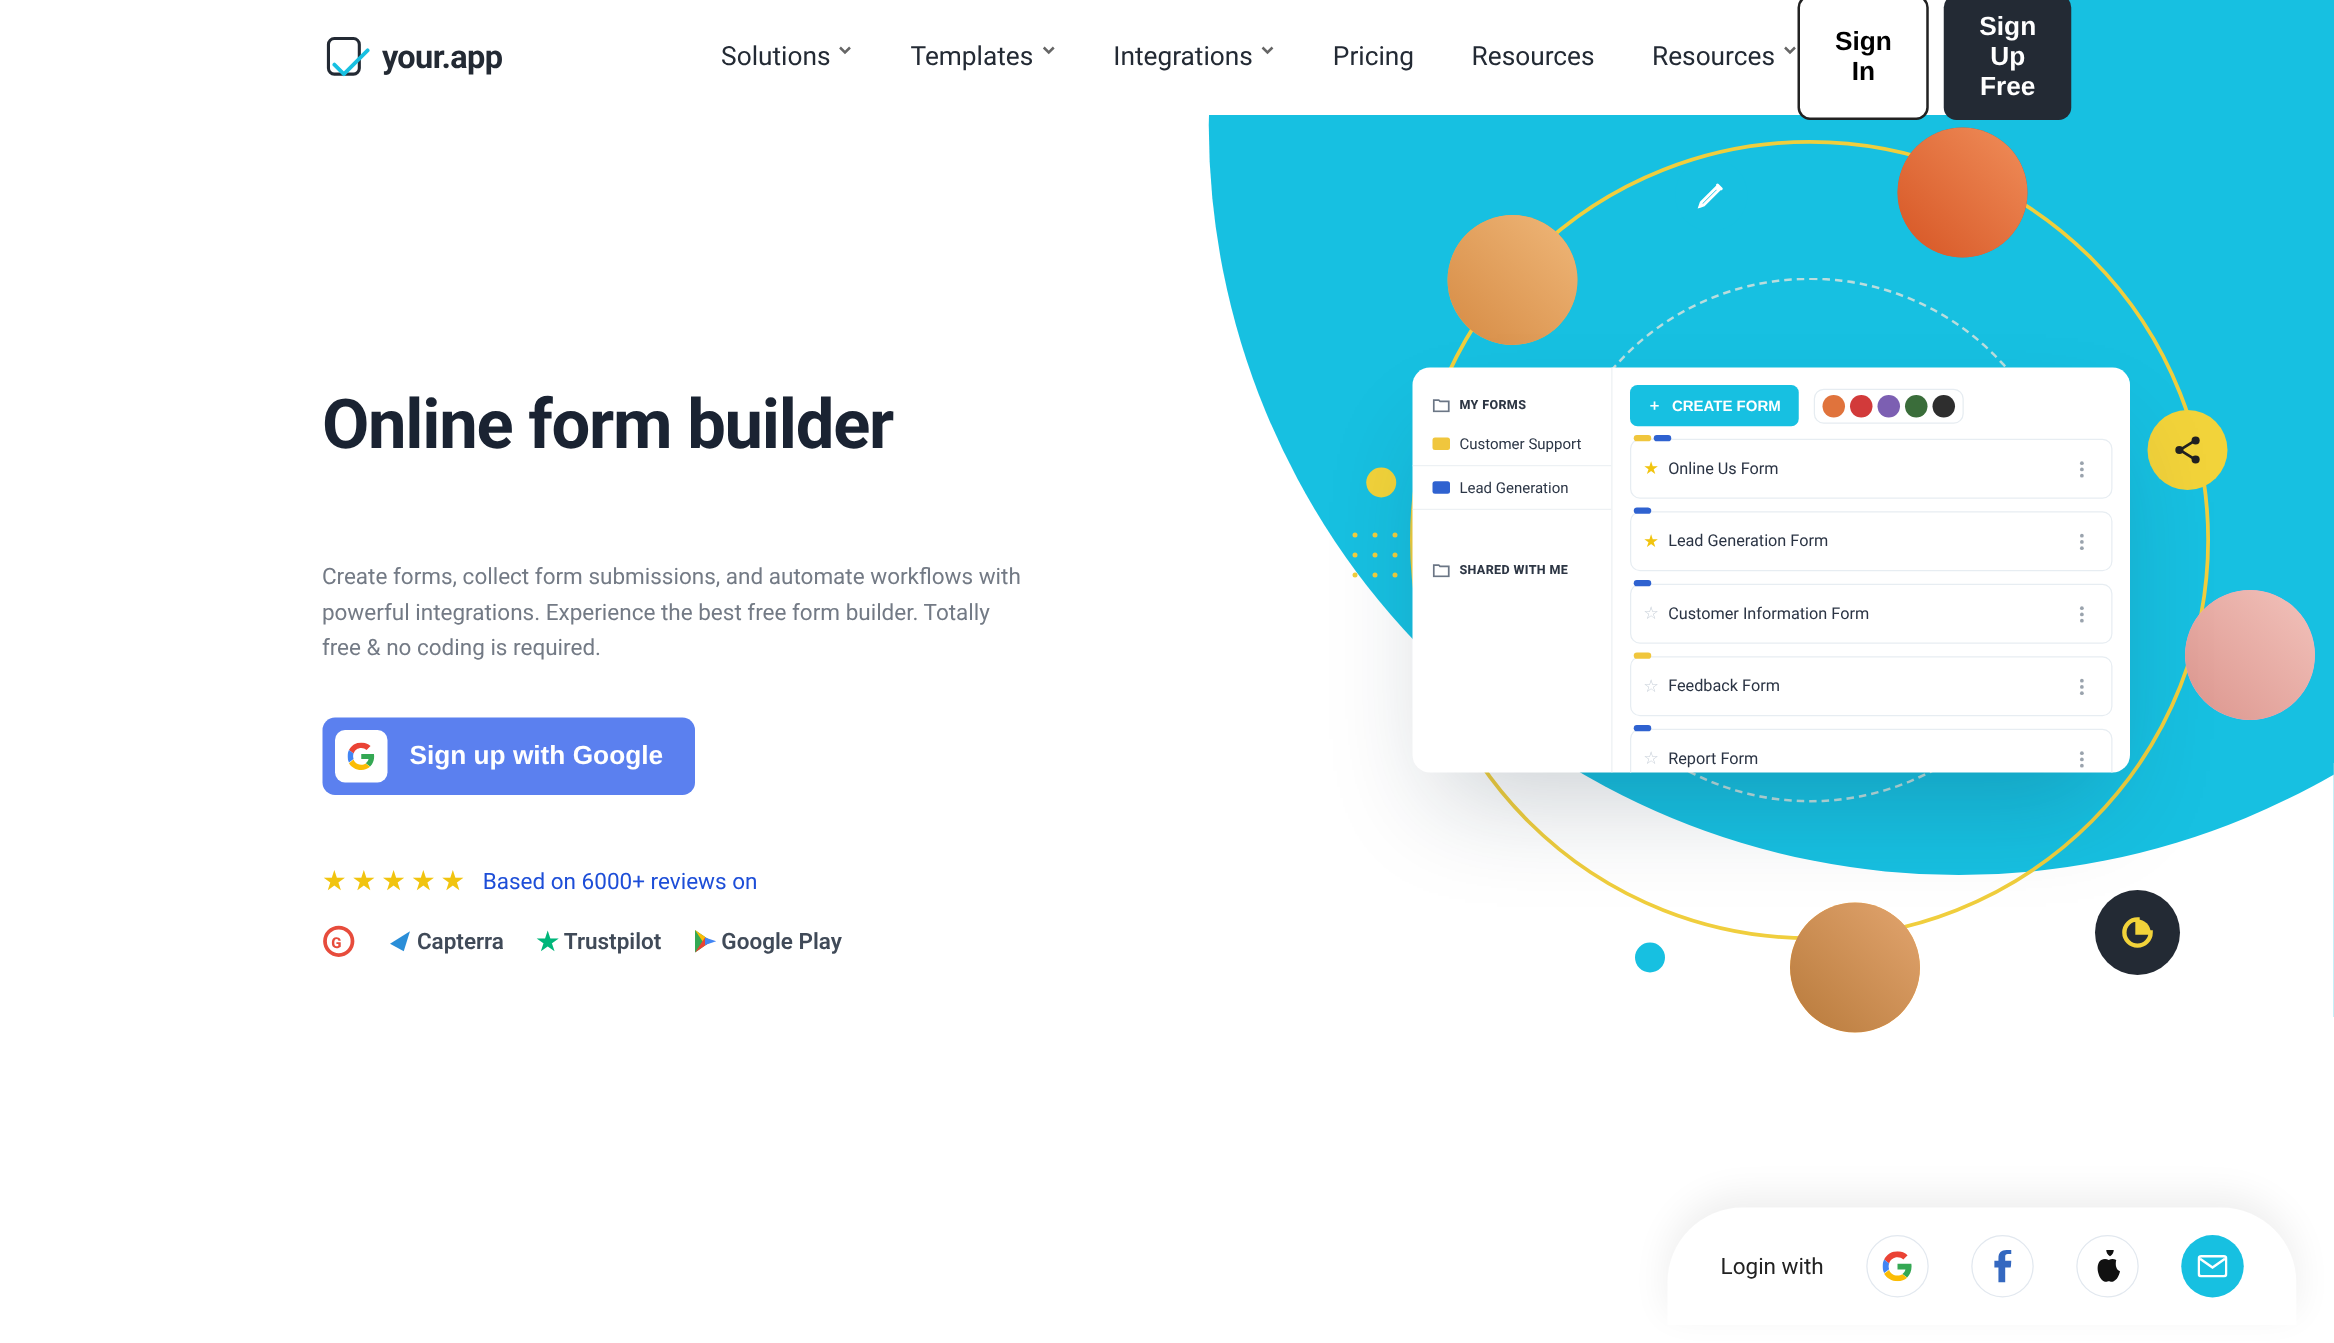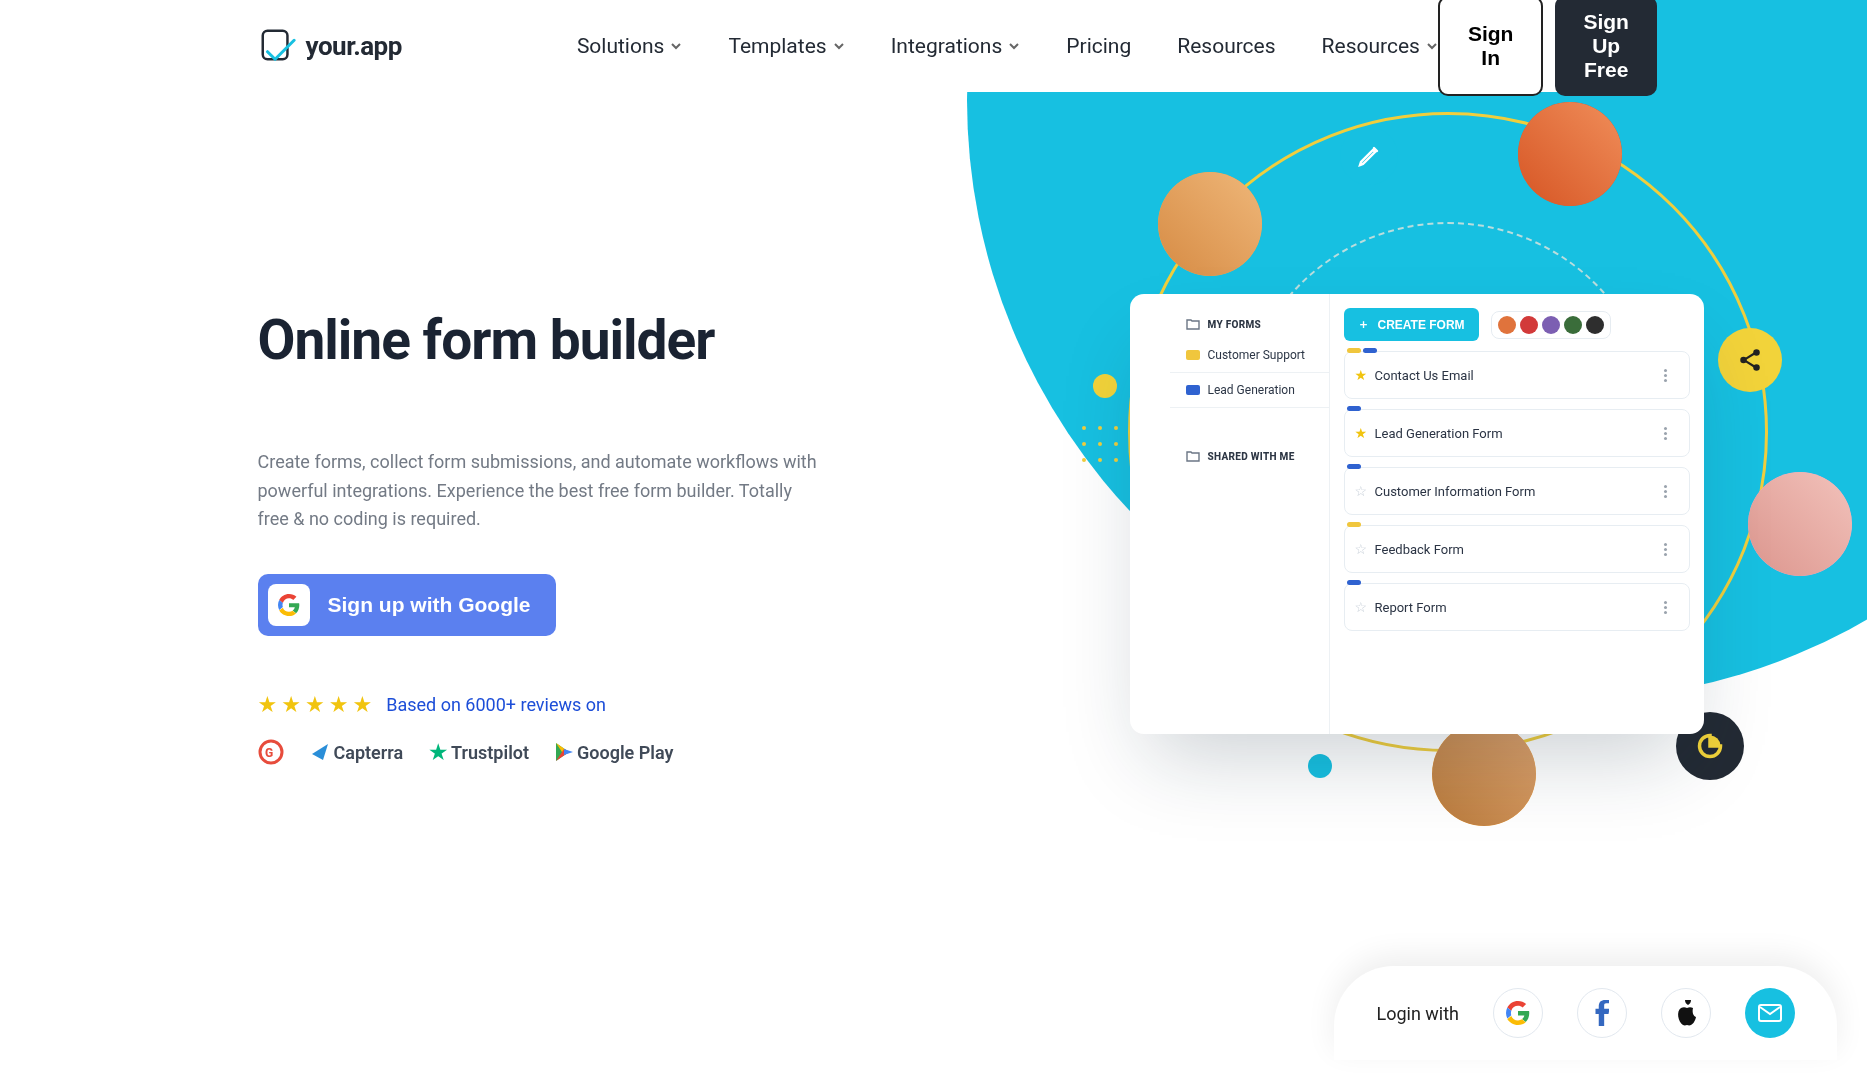--- a/index.html
+++ b/index.html
@@ -40,21 +40,21 @@
   display: flex;
   align-items: center;
   height: 92px;
   padding: 0 40px;
   background: #fff;
 }
 .logo { display: flex; align-items: center; gap: 10px; }
 .logo-glyph { width: 38px; height: 38px; }
 .logo-text { font-size: 26px; font-weight: 700; color: #232a34; letter-spacing: -0.5px; }
 .nav-center { display: flex; gap: 46px; margin-left: 175px; }
-.nav-item { display: flex; align-items: center; gap: 6px; font-size: 21px; color: #232a34; cursor: pointer; }
+.nav-item { display: flex; gap: 6px; font-size: 21px; color: #232a34; cursor: pointer; }
 .chev { width: 12px; height: 12px; }
 .nav-right { margin-left: auto; display: flex; gap: 12px; }
 .btn-signin {
   border: 2px solid #222;
   background: #fff;
   padding: 14px 28px;
   font-size: 21px;
   font-weight: 600;
   border-radius: 10px;
   cursor: pointer;
@@ -127,23 +127,23 @@
 .av2 { left: 560px; top: 30px; background: #e05a2b; } .av2 .face { background: linear-gradient(45deg,#d65524,#f08e5a); }
 .av3 { left: 790px; top: 400px; background: #f0a7c8; } .av3 .face { background: linear-gradient(45deg,#dc968e,#f2c2bb); }
 .av4 { left: 474px; top: 650px; background: #f2a84a; } .av4 .face { background: linear-gradient(45deg,#b87a3b,#e2a56f); }
 .face { width: 100%; height: 100%; border-radius: 50%; }
 
 .dotgrid { position: absolute; left: 124px; top: 354px; display: grid; grid-template-columns: repeat(7,6px); grid-auto-rows: 6px; gap: 10px; }
 .dotgrid span { width: 4px; height: 4px; background: #f0ce3d; border-radius: 50%; }
 
 .dash {
   position: absolute; left: 172px; top: 222px;
-  width: 574px; height: 440px; background: #fff; border-radius: 14px;
+  width: 574px; height: 324px; background: #fff; border-radius: 14px;
   box-shadow: 0 40px 80px -20px rgba(20,40,60,0.22);
-  display: flex; overflow: hidden; padding-left: 40px;
+  display: flex; overflow: hidden;
 }
 .dash-side {
   width: 160px; border-right: 1px solid #edf1f4; padding: 16px 0 0 0;
   display: flex; flex-direction: column;
 }
 .side-sec {
   padding: 8px 16px;
 }
 .side-header {
   display: flex; align-items: center; gap: 8px;
@@ -409,21 +409,21 @@
                     <span class="mini-av" style="background: rgb(46, 46, 46);"></span>
                   </div>
               </div>
               <div id="form-rows">
                   <div class="form-row">
                     <div class="row-pills">
                       <span class="pill" style="background: rgb(240, 198, 61); width: 14px;"></span>
                       <span class="pill" style="background: rgb(47, 98, 208); width: 14px;"></span>
                     </div>
                     <span class="row-star" style="color: rgb(241, 196, 15);">★</span>
-                    <span>Contact Us Email</span>
+                    <span>Online Us Form</span>
                     <div class="row-dots">
                       <span></span>
                       <span></span>
                       <span></span>
                     </div>
                   </div>
                   <div class="form-row">
                     <div class="row-pills">
                       <span class="pill" style="background: rgb(47, 98, 208); width: 14px;"></span>
                     </div>

